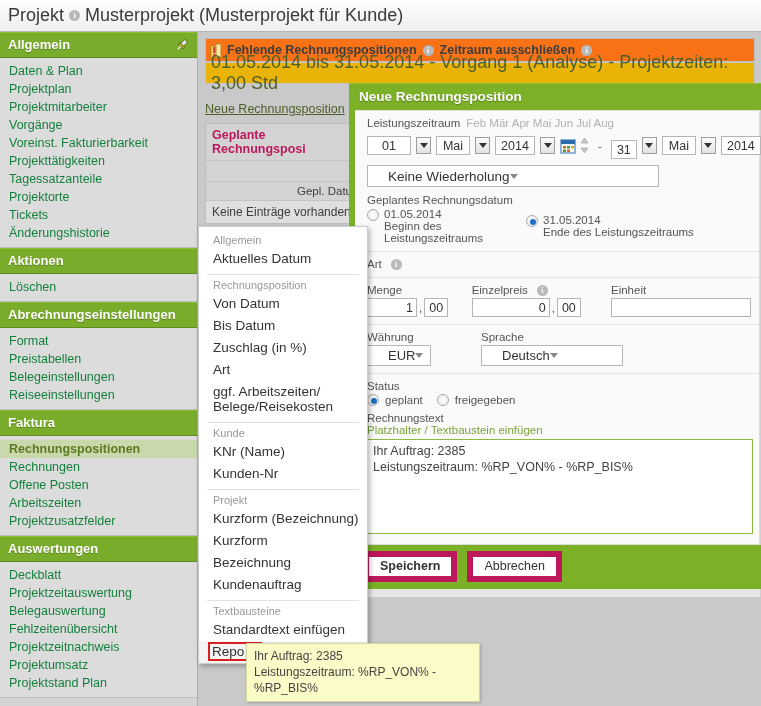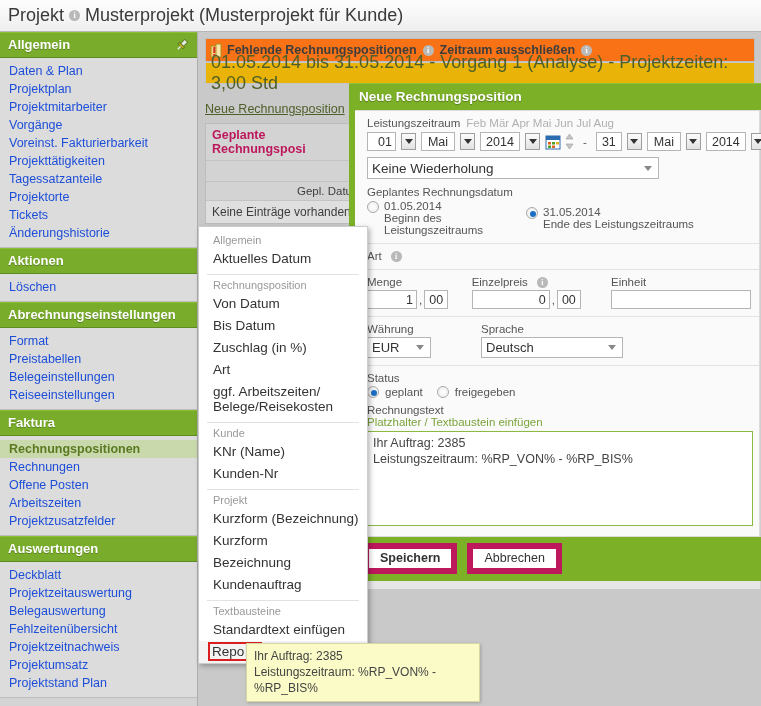--- a/index.html
+++ b/index.html
@@ -35,21 +35,21 @@
   }
   .grp-head {
     background:#78ac2a; color:#fff; font-weight:bold; font-size:13px;
     padding:4px 8px 5px 8px; border-bottom:1px solid #5f8b20;
     border-top:1px solid #8cc033;
     display:flex; align-items:center; justify-content:space-between;
     text-shadow:0 1px 0 rgba(0,0,0,.25);
   }
   .grp-body { background:#dcdcdc; padding:4px 0 5px 0; border-bottom:1px solid #bdbdbd; }
   .nav-item {
-    padding:2px 8px 2px 9px; font-size:12.5px; color:#1d4ed8; cursor:pointer;
+    padding:2px 8px 2px 9px; font-size:12.5px; color:#15803d; cursor:pointer;
     white-space:nowrap;
   }
   .nav-item.sel { background:#c9d9ab; color:#5a7a22; font-weight:bold; }
   .pin {
     width:14px; height:14px; position:relative; flex:0 0 auto;
   }
   
   #content { position:absolute; left:199px; top:32px; width:562px; height:674px; background:#c9c9c9; }
   .bar1 {
     position:absolute; left:6px; top:6px; width:550px; height:24px;
@@ -97,21 +97,21 @@
     width:15px; height:17px; margin:0 1px; background:linear-gradient(#fbfbfb,#e2e2e2);
     border:1px solid #9e9e9e; display:inline-flex; align-items:center; justify-content:center;
     flex:0 0 auto;
   }
   .caret-d { width:0;height:0;border-left:4px solid transparent;border-right:4px solid transparent;border-top:5px solid #333; }
   .caret-sm { width:0;height:0;border-left:4px solid transparent;border-right:4px solid transparent;border-top:5px solid #888; }
   .cal-ico { width:16px;height:16px; position:relative; flex:0 0 auto; }
   .spin { width:9px; height:17px; position:relative; flex:0 0 auto; }
   .wide-sel {
     border:1px solid #b5b5b5; background:#fff; height:22px; width:292px;
-    display:flex; align-items:center; justify-content:space-between; padding:0 6px 0 4px;
+    display:flex; align-items:center; justify-content:flex-start; padding:0 6px 0 20px;
     font-size:13.5px; color:#333;
   }
   .radio {
     width:12px;height:12px;border-radius:50%;border:1px solid #a9a9a9;
     background:radial-gradient(#fff,#eaeaea); display:inline-block; position:relative;
     flex:0 0 auto;
   }
   .radio.on::after {
     content:""; position:absolute; left:2.5px; top:2.5px; width:6px;height:6px;border-radius:50%;
     background:#1a6fc4;
@@ -263,21 +263,21 @@
     <div class="dh">Neue Rechnungsposition</div>
     <div class="db">
       <div class="inner">
 
         <div class="sec">
           <div class="row" style="gap:6px;">
             <span class="lbl">Leistungszeitraum</span>
             <span class="lbl" style="color:#b0b0b0;">Feb Mär Apr Mai Jun Jul Aug</span>
           </div>
           <div class="row" style="margin-top:3px;">
-            <input class="inp" style="width: 29px; text-align: right;" value="01">
+            <input class="inp" style="width: 44px; text-align: center;" value="01">
             <span class="arrow-btn">
                 <span class="caret-d"></span>
               </span>
             <input class="inp" style="width: 34px; text-align: center;" value="Mai">
             <span class="arrow-btn">
                 <span class="caret-d"></span>
               </span>
             <input class="inp" style="width: 40px; text-align: center;" value="2014">
             <span class="arrow-btn">
                 <span class="caret-d"></span>
@@ -293,21 +293,21 @@
                   <rect x="7" y="11.5" width="3" height="2.5" fill="#e06020"></rect>
                 </svg>
             </span>
             <span class="spin">
               <svg width="9" height="17" viewBox="0 0 9 17">
                   <polygon points="4.5,1 8,6 1,6" fill="#c6c6c6" stroke="#9a9a9a" stroke-width=".6"></polygon>
                   <polygon points="4.5,16 8,11 1,11" fill="#c6c6c6" stroke="#9a9a9a" stroke-width=".6"></polygon>
                 </svg>
             </span>
             <span class="lbl" style="margin:0 5px;">-</span>
-            <input class="inp" style="width: 26px; text-align: center;" value="31">
+            <input class="inp" style="width: 26px; text-align: center; margin-top: 8px;" value="31">
             <span class="arrow-btn">
                 <span class="caret-d"></span>
               </span>
             <input class="inp" style="width: 34px; text-align: center;" value="Mai">
             <span class="arrow-btn">
                 <span class="caret-d"></span>
               </span>
             <input class="inp" style="width: 40px; text-align: center;" value="2014">
             <span class="arrow-btn">
                 <span class="caret-d"></span>

